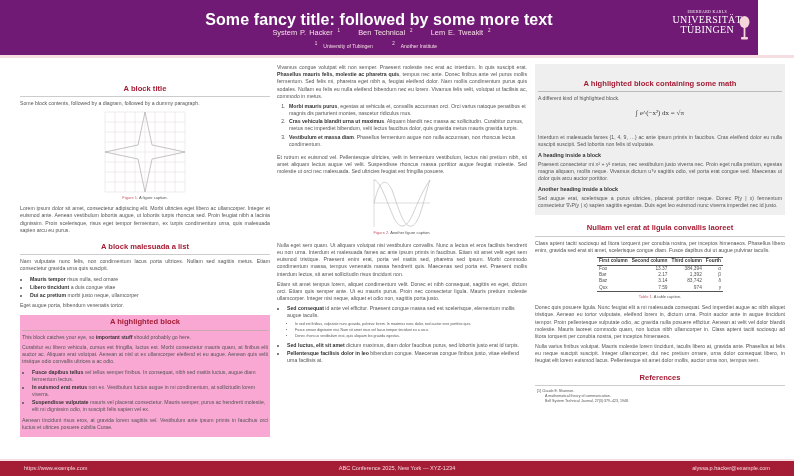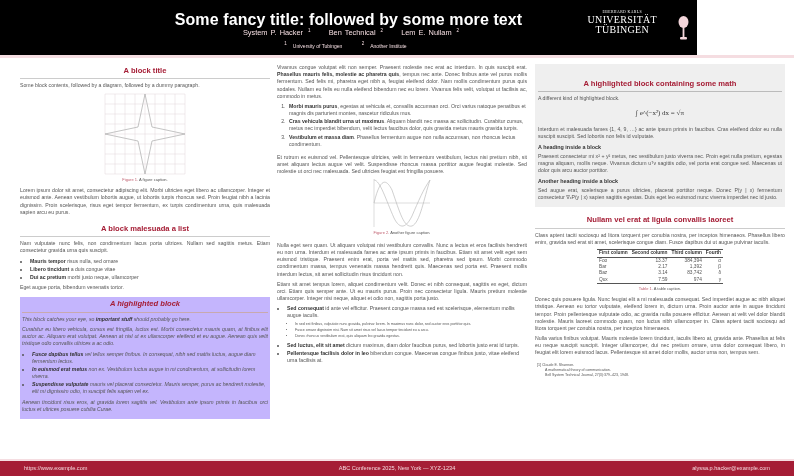--- a/index.html
+++ b/index.html
@@ -1,47 +1,47 @@
 <!DOCTYPE html>
 <html><head>
 <meta charset="utf-8">
 <style>
   * { box-sizing: border-box; margin: 0; padding: 0; }
   html, body { width: 794px; height: 476px; overflow: hidden; background: #fff; }
   body { font-family: "Liberation Sans", sans-serif; color: #555; font-size: 5.2px; line-height: 1.38; position: relative; }
-  .header { position: absolute; left: 0; top: 0; width: 697px; height: 55px; background: #000000; color: #fff; text-align: center; }
+  .header { position: absolute; left: 0; top: 0; width: 758px; height: 55px; background: #701a75; color: #fff; text-align: center; }
   .header-line { position: absolute; left: 0; top: 55px; width: 794px; height: 3px; background: #f5dde1; }
   .title { position: absolute; left: 0; right: 0; top: 9px; font-size: 16px; font-weight: bold; letter-spacing: 0.1px; }
   .authors { position: absolute; left: 0; right: 0; top: 28px; font-size: 7.4px; color: #f6dfe3; word-spacing: 1px; }
   .authors span { margin: 0 5px; }
   .authors sup, .affils sup { font-size: 4.5px; }
   .affils { position: absolute; left: 0; right: 0; top: 41px; font-size: 5px; color: #f6dfe3; }
   .affils span { margin: 0 6px; }
-  .logo { position: absolute; right: 40px; top: 11px; text-align: center; font-family: "Liberation Serif", serif; color: #fff; line-height: 1; }
+  .logo { position: absolute; right: 16px; top: 11px; text-align: center; font-family: "Liberation Serif", serif; color: #fff; line-height: 1; }
   .logo .small { font-size: 3.8px; letter-spacing: 0.4px; }
   .logo .big { font-size: 10px; letter-spacing: 0.3px; }
   .logo-tree { position: absolute; right: 8px; top: 15px; width: 11px; height: 26px; }
   .col { position: absolute; top: 64px; width: 250px; }
   .block { margin-bottom: 6px; }
   .block-title { text-align: center; color: #a51d35; font-weight: bold; font-size: 7.6px; padding: 2px 0 2px; border-bottom: 1px solid #ccc; margin-bottom: 3px; }
   .block p { margin-bottom: 3px; text-align: justify; }
-  .hl-red { background: #c4b5fd; padding: 0 2px 3px; font-style: italic; }
+  .hl-red { background: #f9a8d4; padding: 0 2px 3px; }
   .hl-red .block-title { border-bottom-color: #c8a9ae; }
   .hl-gray { background: #efefef; padding: 13px 3px 3px; }
   .hl-gray .block-title { border-bottom-color: #bbb; }
   b { color: #333; }
   ul, ol { margin: 2px 0 3px 10px; }
   li { margin-bottom: 1px; }
   ol li { padding-left: 2px; }
   .sub { font-size: 3.6px; margin-left: 8px; list-style: disc; }
   .caption { text-align: center; font-size: 4px; margin: 2px 0 5px; }
   .caption .lbl { color: #c06070; }
   .fig { display: block; margin: 2px auto 0; }
   .subhead { font-weight: bold; color: #333; margin: 3px 0 2px; font-size: 5.4px; }
-  .math { text-align: center; font-family: "Liberation Serif", serif; font-size: 7px; color: #333; margin: 6px 0 8px; }
+  .math { text-align: center; font-family: "Liberation Serif", serif; font-size: 7px; color: #333; margin: 6px 0 16px; }
   table { margin: 3px auto 0; border-collapse: collapse; font-size: 4.8px; }
   th { font-weight: bold; color: #333; padding: 0 2px; border-bottom: 0.8px solid #555; border-top: 0.8px solid #555; text-align: left; }
   td { padding: 0 2px; text-align: right; line-height: 1.3; }
   td:first-child { text-align: left; }
   tr:last-child td { border-bottom: 0.8px solid #555; }
   .refs { font-size: 3.6px; padding-left: 2px; }
   .refs .ind { margin-left: 8px; display: block; }
   .footer { position: absolute; left: 0; top: 461px; width: 794px; height: 15px; background: #a51d35; color: #f4d8dd; font-size: 5.6px; }
   .footer-line { position: absolute; left: 0; top: 459px; width: 794px; height: 2px; background: #f5dde1; }
   .footer .l { position: absolute; left: 24px; top: 4px; }
@@ -49,40 +49,40 @@
   .footer .r { position: absolute; right: 24px; top: 4px; }
 </style>
 </head>
 <body>
 
 <div class="header">
   <div class="title">Some fancy title: followed by some more text</div>
   <div class="authors">
     <span><span>System P. Hacker</span><sup>1</sup></span>
     <span><span>Ben Technical</span><sup>2</sup></span>
-    <span><span>Lem E. Nullam</span><sup>2</sup></span>
+    <span><span>Lem E. Tweakit</span><sup>2</sup></span>
   </div>
   <div class="affils">
     <span><sup>1</sup><span>University of Tubingen</span></span>
     <span><sup>2</sup><span>Another Institute</span></span>
   </div>
   <div class="logo">
     <div class="small">EBERHARD KARLS</div>
     <div class="big">UNIVERSITÄT</div>
     <div class="big">TÜBINGEN</div>
   </div>
   <svg class="logo-tree" viewBox="0 0 11 26">
     <ellipse cx="5.5" cy="7" rx="5" ry="6" fill="#f3d5da"></ellipse>
     <rect x="4.6" y="11" width="1.8" height="11" fill="#f3d5da"></rect>
     <rect x="2" y="22" width="7" height="2.5" rx="1" fill="#f3d5da"></rect>
   </svg>
 </div>
 <div class="header-line"></div>
 
-<div class="col" style="left:20px;">
+<div class="col" style="left:20px;margin-top:18px;">
   <div class="block">
     <div class="block-title">A block title</div>
     <p>Some block contents, followed by a diagram, followed by a dummy paragraph.</p>
     <svg class="fig" width="82" height="82" viewBox="0 0 82 82">
       <g stroke="#e3d6d8" stroke-width="0.5">
         <line x1="1" y1="1" x2="1" y2="81"></line>
           <line x1="11" y1="1" x2="11" y2="81"></line>
           <line x1="21" y1="1" x2="21" y2="81"></line>
           <line x1="31" y1="1" x2="31" y2="81"></line>
           <line x1="41" y1="1" x2="41" y2="81"></line>
@@ -216,20 +216,21 @@
         <td>γ</td>
       </tr>
     </tbody>
       </table>
     <div class="caption"><span class="lbl">Table 1.</span> <span>A table caption.</span></div>
     <p>Donec quis posuere ligula. Nunc feugiat elit a mi malesuada consequat. Sed imperdiet augue ac nibh aliquet tristique. Aenean eu tortor vulputate, eleifend lorem in, dictum urna. Proin auctor ante in augue tincidunt tempor. Proin pellentesque vulputate odio, ac gravida nulla posuere efficitur. Aenean at velit vel dolor blandit molestie. Mauris laoreet commodo quam, non luctus nibh ullamcorper in. Class aptent taciti sociosqu ad litora torquent per conubia nostra, per inceptos himenaeos.</p>
     <p>Nulla varius finibus volutpat. Mauris molestie lorem tincidunt, iaculis libero at, gravida ante. Phasellus at felis eu neque suscipit suscipit. Integer ullamcorper, dui nec pretium ornare, urna dolor consequat libero, in feugiat elit lorem euismod lacus. Pellentesque sit amet dolor mollis, auctor urna non, tempus sem.</p>
   </div>
 
   <div class="block">
+    <div class="block-title">References</div>
     <div class="refs">
       <span>[1]</span> <span>Claude E. Shannon.</span>
       <span class="ind">A mathematical theory of communication.</span>
       <span class="ind">Bell System Technical Journal, 27(3):379–423, 1948.</span>
     </div>
   </div>
 </div>
 
 <div class="footer-line"></div>
 <div class="footer">

